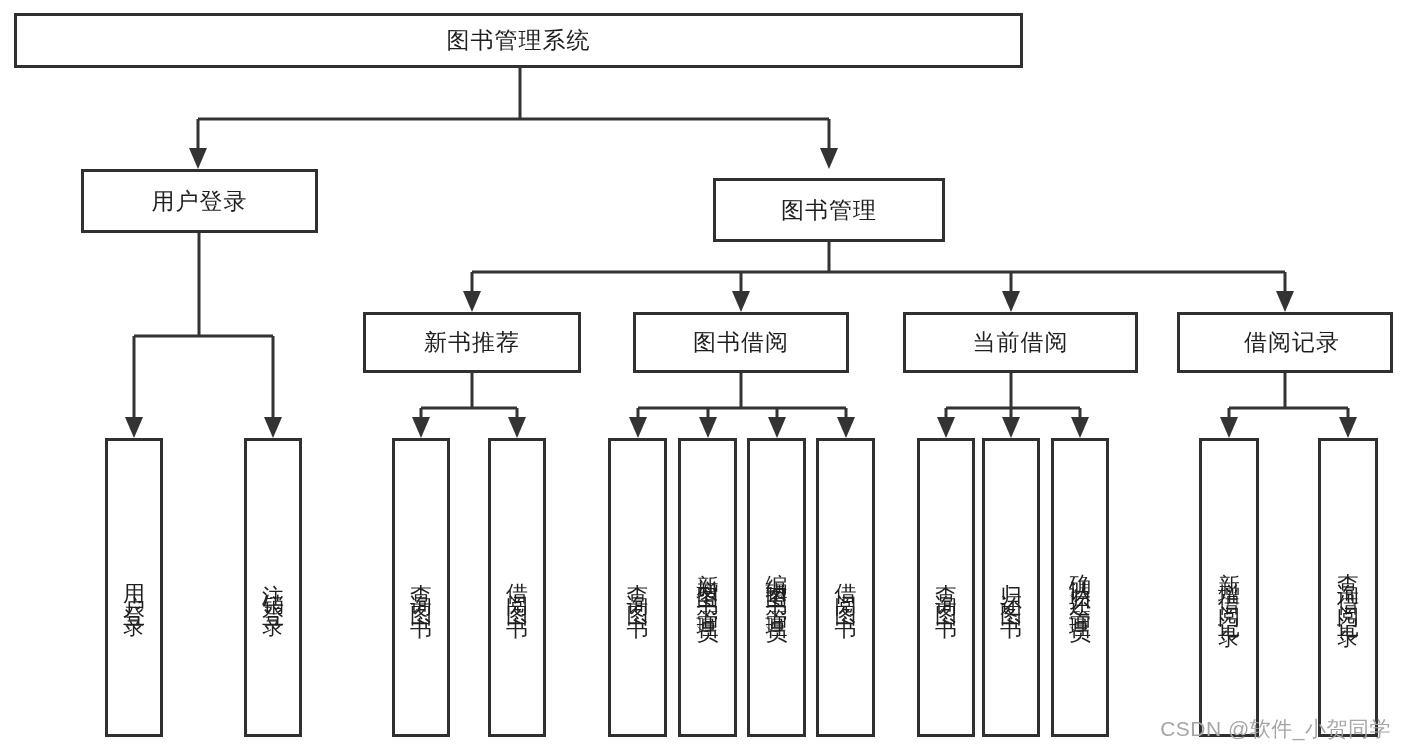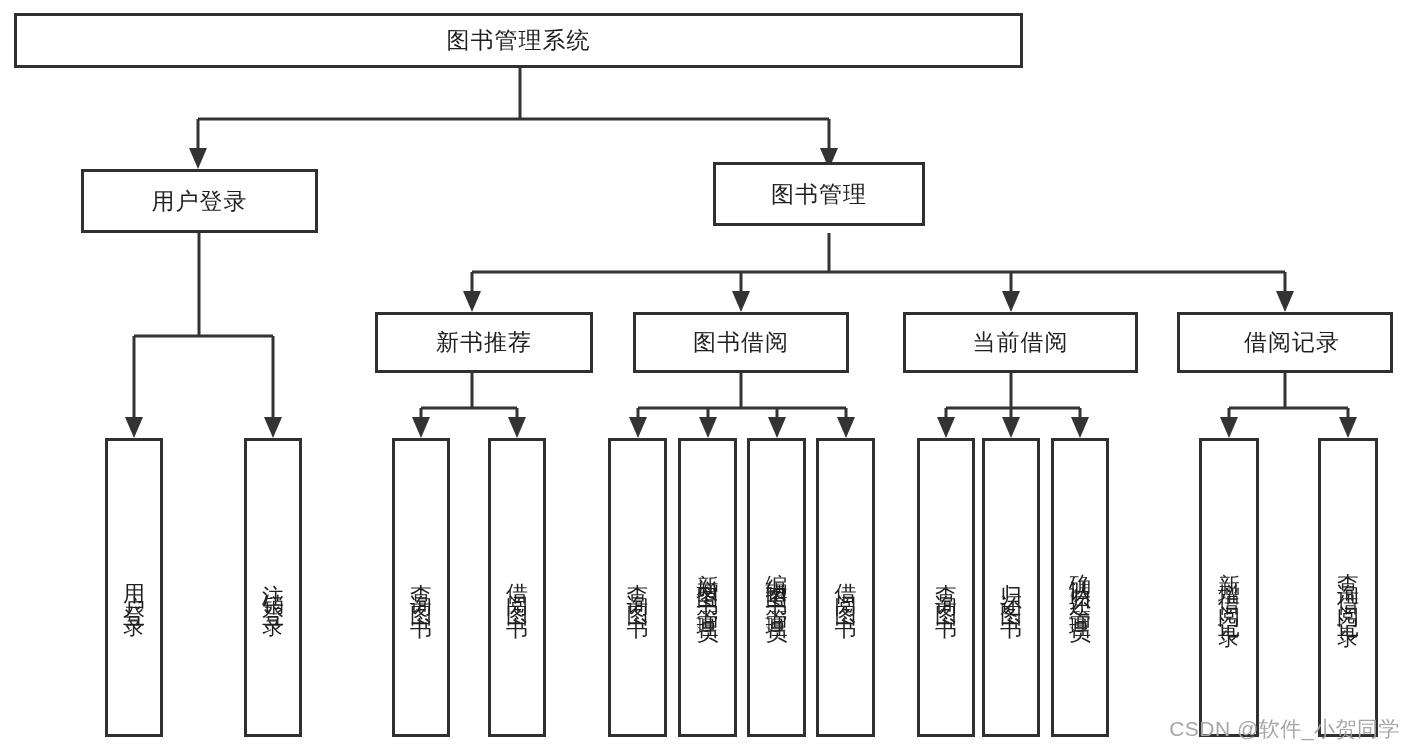--- a/index.html
+++ b/index.html
@@ -38,21 +38,21 @@
     font-size: 22px;
     color: var(--text, #1f1f1f);
     letter-spacing: 11px;
     line-height: 1;
   }
   .node-v .node-label.tight {
     letter-spacing: 7px;
   }
   .watermark {
     position: absolute;
-    right: 5px;
+    right: 14px;
     bottom: 4px;
     z-index: 5;
     font-size: 21px;
     letter-spacing: 0.5px;
     color: var(--wm, #a6a6a6);
     white-space: nowrap;
   }
 </style>
 </head>
 <body>
@@ -112,24 +112,24 @@
       <line x1="1348" y1="408" x2="1348" y2="422" stroke="#333333" stroke-width="3"></line>
       <polygon points="1339,417 1357,417 1348,438" fill="#333333"></polygon>
     </svg>
   <div id="nodes">
       <div class="node node-h" style="left: 14px; top: 13px; width: 1009px; height: 55px;">
         <span class="node-label">图书管理系统</span>
       </div>
       <div class="node node-h" style="left: 81px; top: 169px; width: 237px; height: 64px;">
         <span class="node-label">用户登录</span>
       </div>
-      <div class="node node-h" style="left: 713px; top: 162px; width: 212px; height: 64px;">
+      <div class="node node-h" style="left: 713px; top: 178px; width: 232px; height: 64px;">
         <span class="node-label">图书管理</span>
       </div>
-      <div class="node node-h" style="left: 363px; top: 312px; width: 218px; height: 61px; margin-left: 12px;">
+      <div class="node node-h" style="left: 363px; top: 312px; width: 218px; height: 61px;">
         <span class="node-label">新书推荐</span>
       </div>
       <div class="node node-h" style="left: 633px; top: 312px; width: 216px; height: 61px;">
         <span class="node-label">图书借阅</span>
       </div>
       <div class="node node-h" style="left: 903px; top: 312px; width: 235px; height: 61px;">
         <span class="node-label">当前借阅</span>
       </div>
       <div class="node node-h" style="left: 1177px; top: 312px; width: 216px; height: 61px; padding-left: 14px;">
         <span class="node-label">借阅记录</span>

